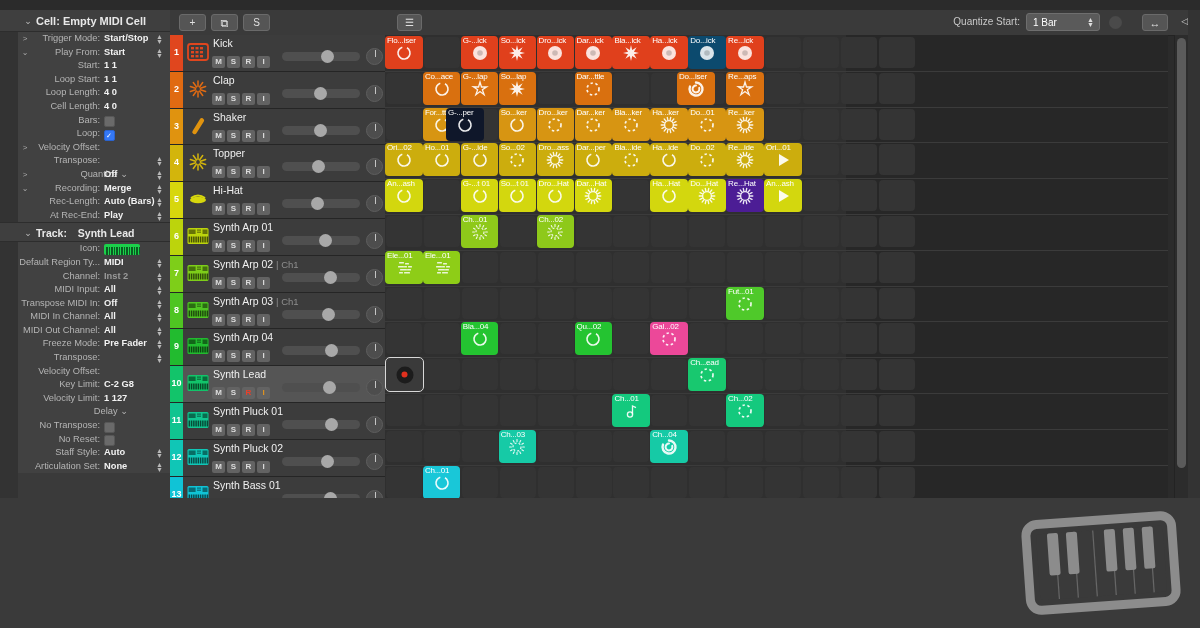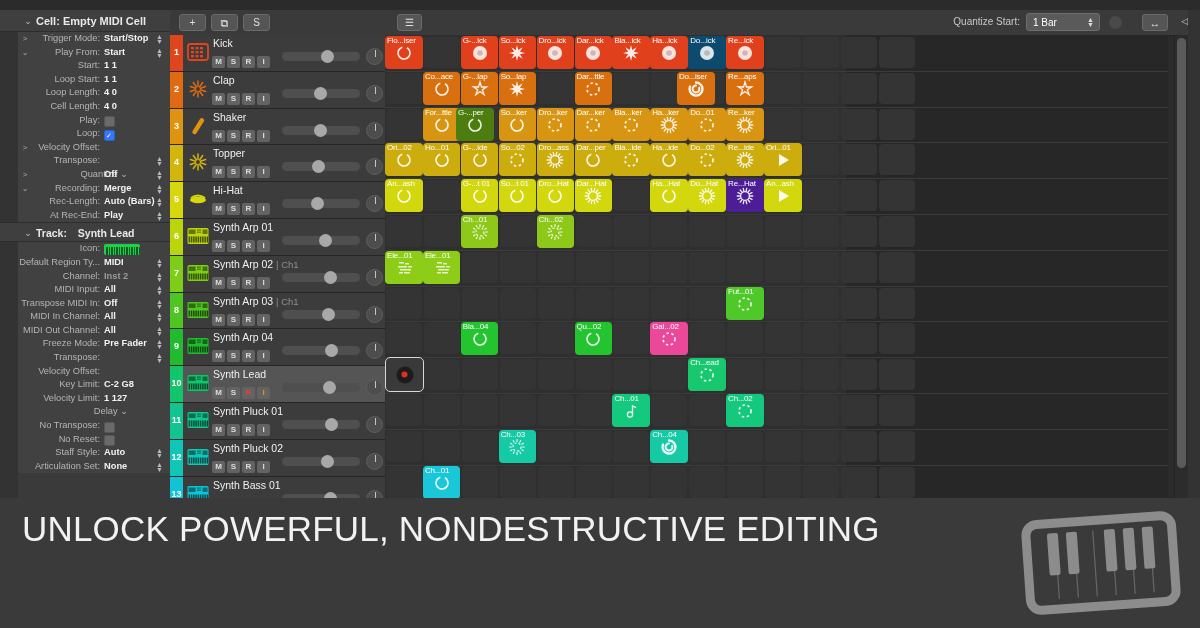--- a/index.html
+++ b/index.html
@@ -115,21 +115,21 @@
           </div>
           <div class="irow">
             <span class="lbl">Loop Length:</span>
             <span class="val">4  0</span>
           </div>
           <div class="irow">
             <span class="lbl">Cell Length:</span>
             <span class="val">4  0</span>
           </div>
           <div class="irow">
-            <span class="lbl">Play:</span>
+            <span class="lbl">Bars:</span>
             <span class="chk"></span>
           </div>
           <div class="irow">
             <span class="lbl">Loop:</span>
             <span class="chk on"></span>
           </div>
           <div class="irow">
             <span class="tw">&gt;</span>
             <span class="lbl">Velocity Offset:</span>
           </div>
@@ -938,21 +938,21 @@
           <span class="gl"><svg viewBox="0 0 20 20" width="20" height="20">
               <path d="M10.005574286975133 3.0000022194771576L11.474470062577746 7.981104748987214L16.6591160526247 7.842183187182927L12.375719791226665 10.778431418670861L14.109985768576966 15.66639364870592L9.993805516146137 12.499992325662177L5.880994845634226 15.659840681353865L7.620451807208886 10.76664881020226L3.344329046188977 7.831580263280132L8.535552822840565 7.973822696477487Z" stroke="rgba(255,255,255,.9)" fill="none" stroke-width="1.3"></path>
             </svg></span>
         </div>
         <div class="cell" style="left:37.9px;top:72.6px;background:#d79512">
           <span class="cl">For...ttle</span>
           <span class="gl"><svg viewBox="0 0 20 20" width="20" height="20">
               <circle cx="10" cy="10" r="6" stroke="rgba(255,255,255,.9)" fill="none" stroke-width="1.6" stroke-dasharray="32 6" transform="rotate(-60 10 10)"></circle>
             </svg></span>
         </div>
-        <div class="cell" style="left:71px;top:72.6px;background:#4d7c0f">
+        <div class="cell" style="left:61px;top:72.6px;background:#0f172a">
           <span class="cl">G-...per</span>
           <span class="gl"><svg viewBox="0 0 20 20" width="20" height="20">
               <circle cx="10" cy="10" r="6" stroke="rgba(255,255,255,.9)" fill="none" stroke-width="1.6" stroke-dasharray="32 6" transform="rotate(-60 10 10)"></circle>
             </svg></span>
         </div>
         <div class="cell" style="left:113.69999999999999px;top:72.6px;background:#d79512">
           <span class="cl">So...ker</span>
           <span class="gl"><svg viewBox="0 0 20 20" width="20" height="20">
               <circle cx="10" cy="10" r="6" stroke="rgba(255,255,255,.9)" fill="none" stroke-width="1.6" stroke-dasharray="32 6" transform="rotate(-60 10 10)"></circle>
             </svg></span>
@@ -1379,21 +1379,20 @@
       </div>
 
     <div class="vscroll">
       <div class="vthumb"></div>
     </div>
     <div class="rightedge"></div>
   </div>
 
   <div class="banner">
     <div class="btext">
-      <div>UNLOCK POWERFUL, NONDESTRUCTIVE EDITING</div>
     </div>
     <div class="logo">
       <svg viewBox="0 0 170 118" width="170" height="118" aria-hidden="true">
         <g transform="rotate(-4 85 59)">
           <rect x="12" y="16" width="146" height="86" rx="11" ry="11" fill="none" stroke="#8c8c8c" stroke-width="9"></rect>
           <g fill="#3a3a3a">
             <rect x="22" y="26" width="17" height="66" rx="3"></rect>
             <rect x="41" y="26" width="17" height="66" rx="3"></rect>
             <rect x="60" y="26" width="17" height="66" rx="3"></rect>
             <rect x="79" y="26" width="17" height="66" rx="3"></rect>

